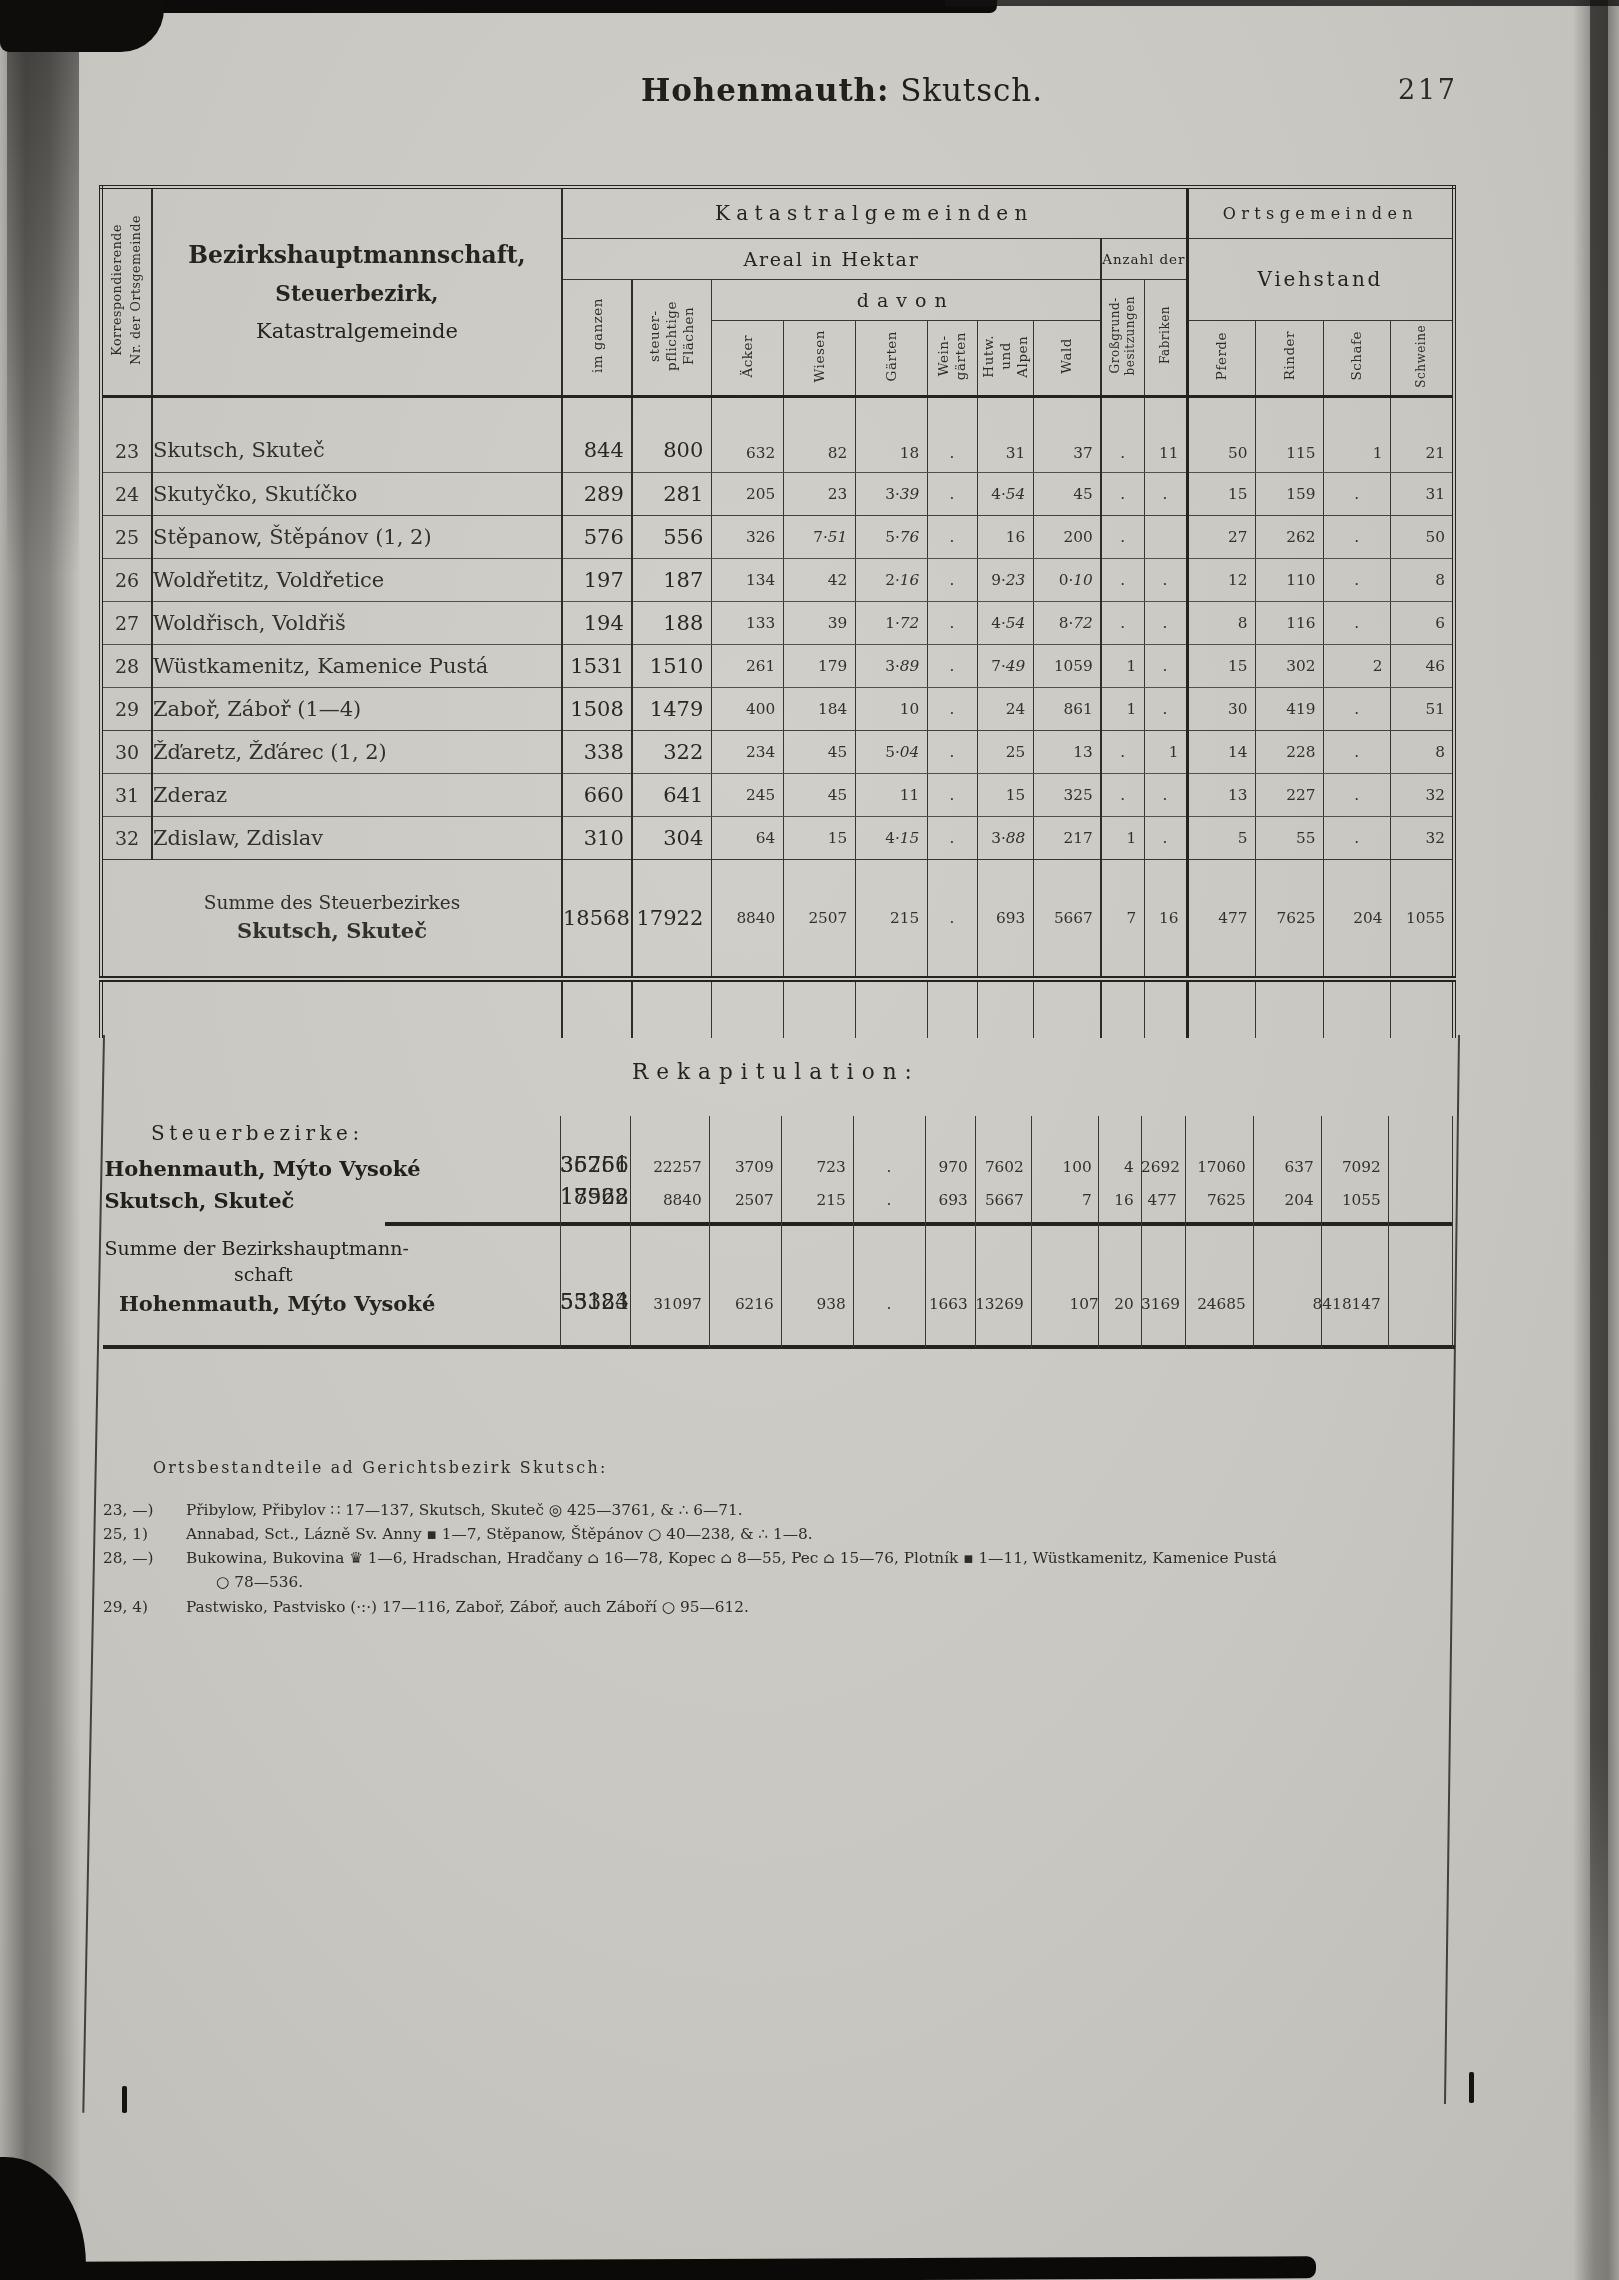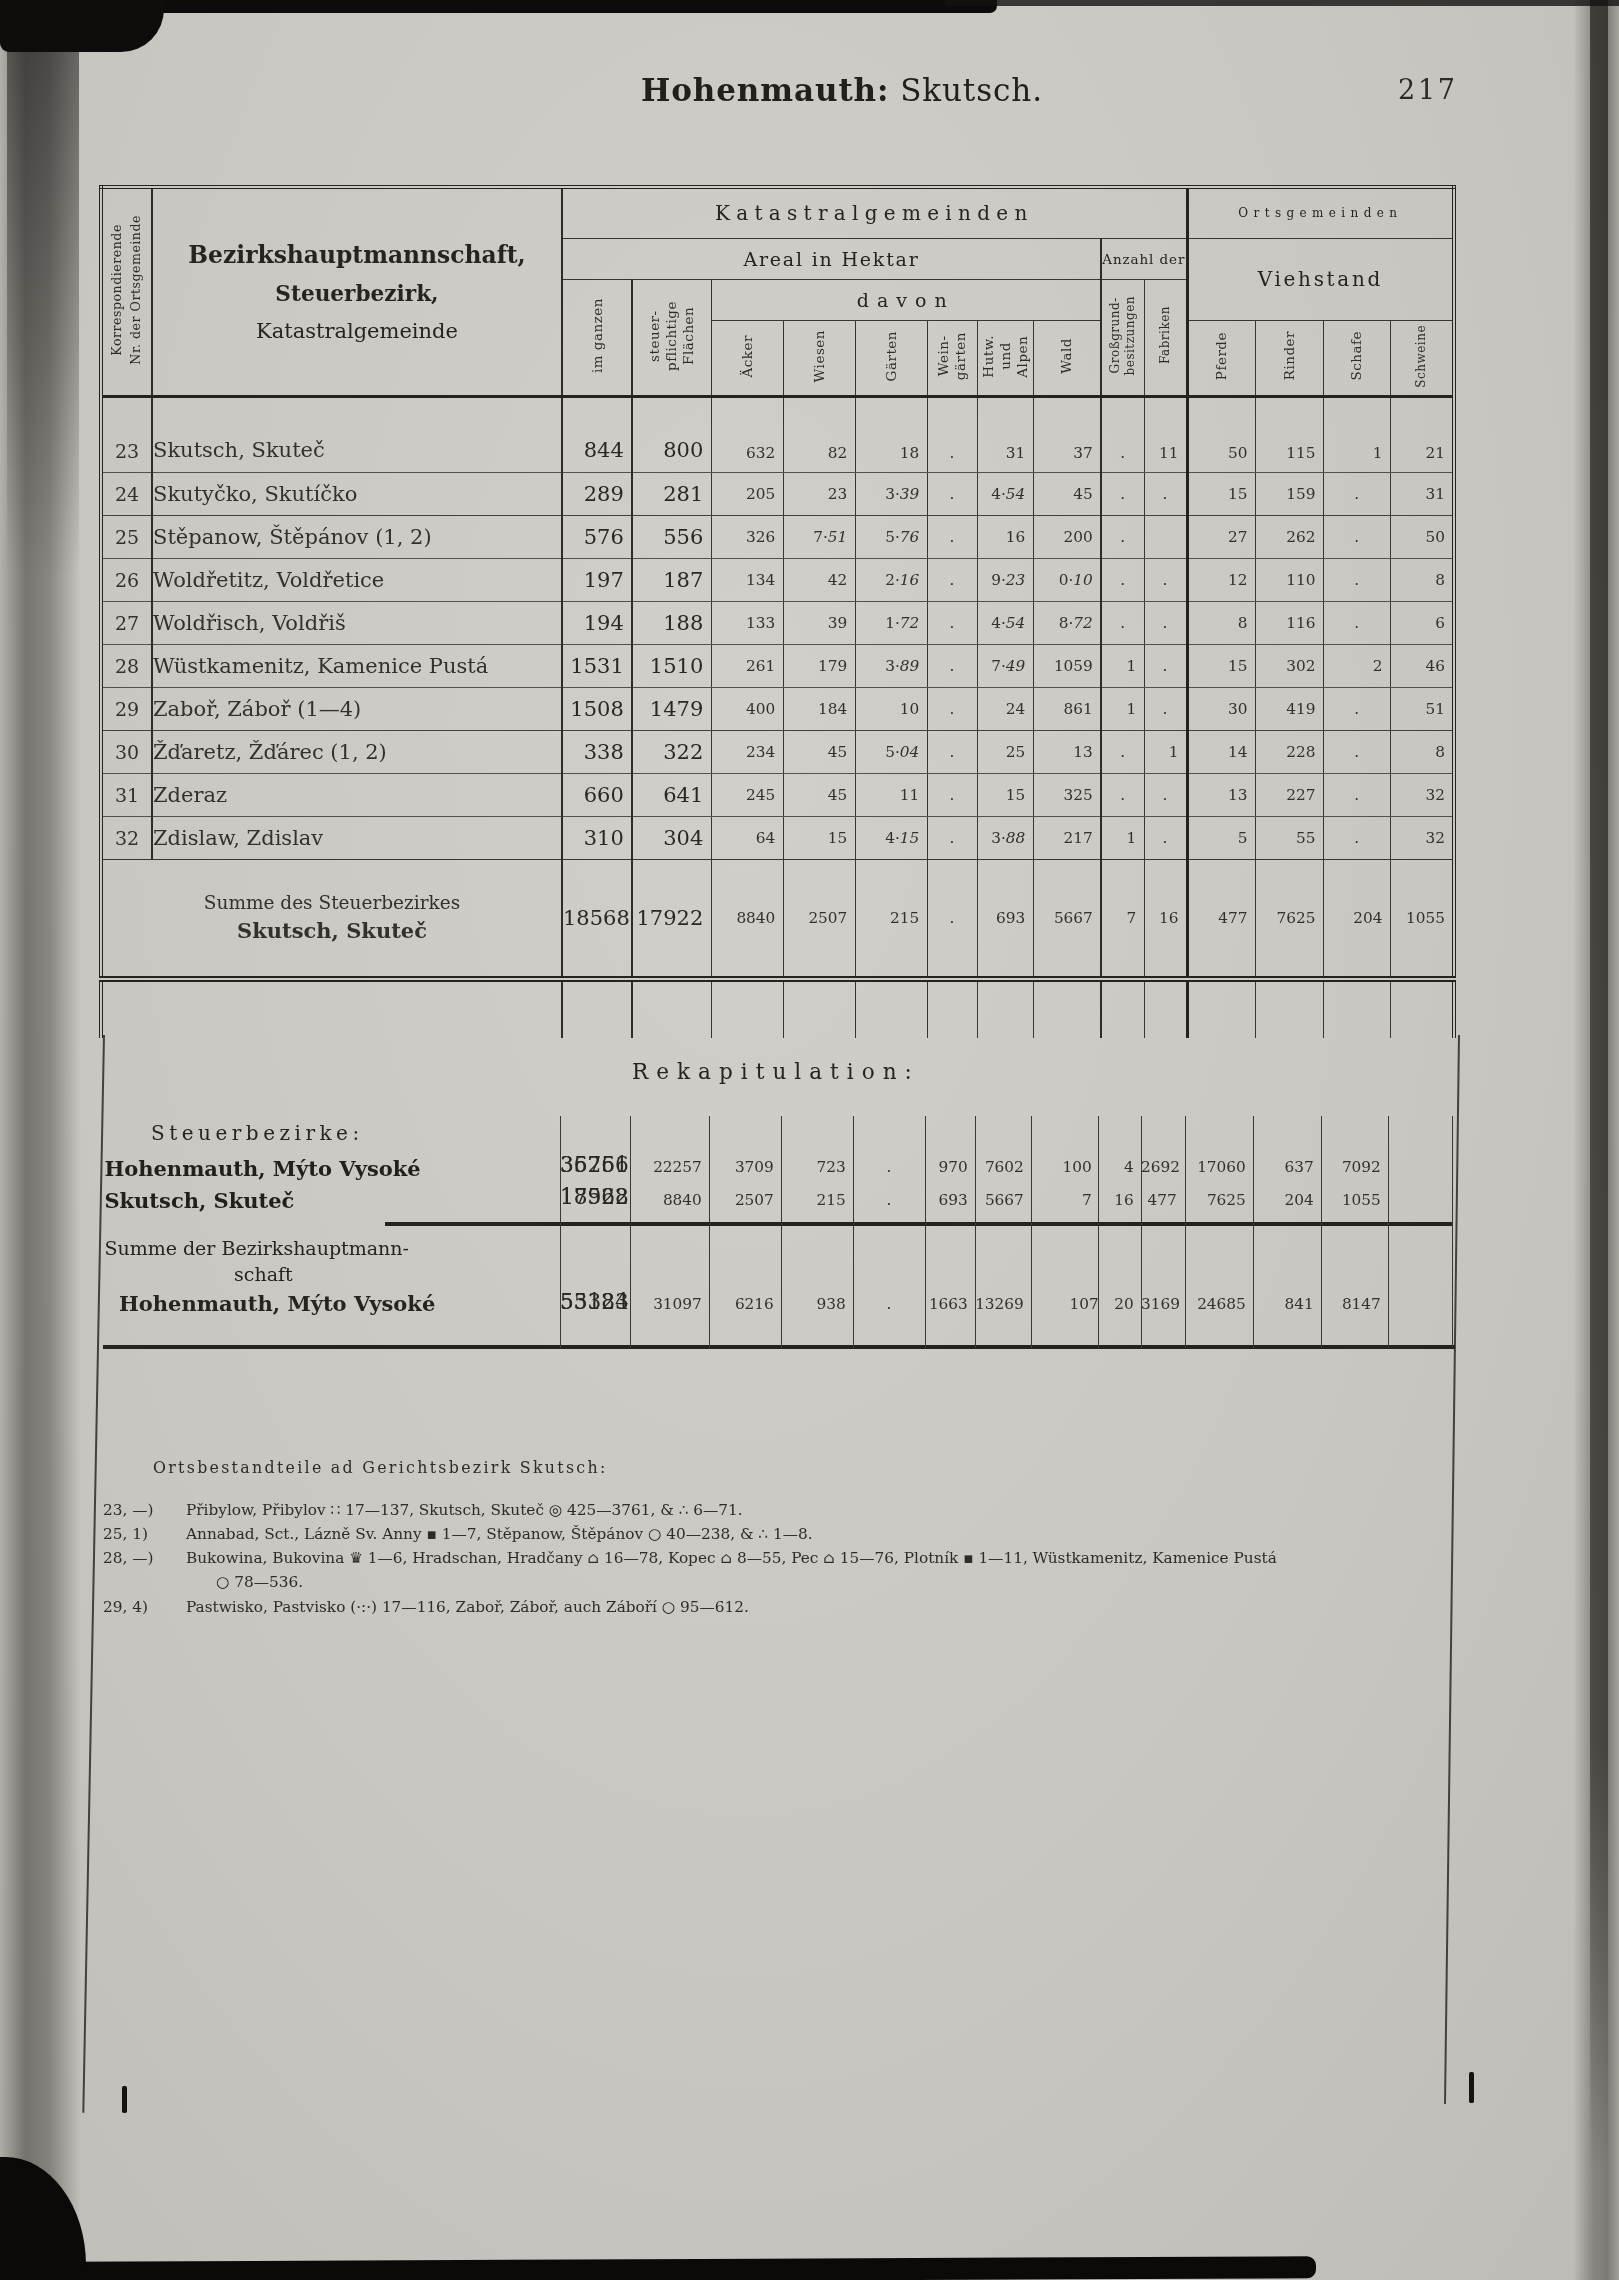--- a/index.html
+++ b/index.html
@@ -37,21 +37,21 @@
   .mtable thead th{vertical-align:middle;text-align:center;color:#27241f;}
   .bl1{border-left:0.9px solid #3a362f;}
   .bl2{border-left:2.3px solid #2f2c26;}
   .bl3{border-left:3.2px solid #26231e;}
   .bldbl{border-left:2.7px double #2f2c26;}
   .mtable{border-top:4.5px double #26231e;border-left:4.5px double #26231e;border-right:4.5px double #26231e;}
   .hb1{border-bottom:1.4px solid #3a362f;}
   .hb0{border-bottom:0.9px solid #3a362f;}
   .hbottom{border-bottom:3.2px solid #26231e;}
   .grp{font-size:20px;letter-spacing:6.3px;}
-  .grp-orts{font-size:12px;letter-spacing:5.4px;}
+  .grp-orts{font-size:16px;letter-spacing:5.4px;}
   .areal{font-size:19px;letter-spacing:1.8px;}
   .davon{font-size:19px;letter-spacing:8px;}
   .vieh{font-size:20px;letter-spacing:2.7px;}
   .anz{font-size:13.5px;font-weight:bold;letter-spacing:0.9px;}
   .rot{display:inline-block;writing-mode:vertical-rl;transform:rotate(180deg);white-space:pre-line;
        font-size:13.5px;line-height:1.25;letter-spacing:0.5px;color:#2f2b26;}
   .rot-sm{font-size:12px;}
   .corner .rot{font-size:12.6px;line-height:1.5;}
   .headcol div{}
   .hc1{font-size:23.4px;font-weight:bold;margin-bottom:12.6px;}
@@ -457,21 +457,21 @@
       <div class="rk-val" style="left: 531px; width: 79px; top: 179px;">31097</div>
       <div class="rk-val" style="left: 610px; width: 72px; top: 179px;">6216</div>
       <div class="rk-val" style="left: 682px; width: 72px; top: 179px;">938</div>
       <div class="rk-val dotc" style="left: 754px; width: 72px; top: 179px;">.</div>
       <div class="rk-val" style="left: 826px; width: 50px; top: 179px;">1663</div>
       <div class="rk-val" style="left: 876px; width: 56px; top: 179px;">13269</div>
       <div class="rk-val" style="left: 932px; width: 68px; top: 179px; margin-left: 7px;">107</div>
       <div class="rk-val" style="left: 999px; width: 43px; top: 179px;">20</div>
       <div class="rk-val" style="left: 1042px; width: 43px; top: 179px;">3169</div>
       <div class="rk-val" style="left: 1086px; width: 68px; top: 179px;">24685</div>
-      <div class="rk-val" style="left: 1154px; width: 68px; top: 179px; text-align: right;">841</div>
+      <div class="rk-val" style="left: 1182px; width: 68px; top: 179px; text-align: right;">841</div>
       <div class="rk-val" style="left: 1222px; width: 67px; top: 179px;">8147</div>
     </div>
 
   <div id="footnotes">
     <div class="fn-heading">Ortsbestandteile ad Gerichtsbezirk Skutsch:</div>
     <div id="fn-list">
         <div class="fn-item"><span class="fn-nr">23, —)</span><span>Přibylow, Přibylov ∷ 17—137, Skutsch, Skuteč ◎ 425—3761, &amp; ∴ 6—71.</span></div>
         <div class="fn-item"><span class="fn-nr">25, 1)</span><span>Annabad, Sct., Lázně Sv. Anny ▪ 1—7, Stěpanow, Štěpánov ○ 40—238, &amp; ∴ 1—8.</span></div>
         <div class="fn-item"><span class="fn-nr">28, —)</span><span>Bukowina, Bukovina ♛ 1—6, Hradschan, Hradčany ⌂ 16—78, Kopec ⌂ 8—55, Pec ⌂ 15—76, Plotník ▪ 1—11, Wüstkamenitz, Kamenice Pustá</span></div>
         <div class="fn-line2">○ 78—536.</div>

